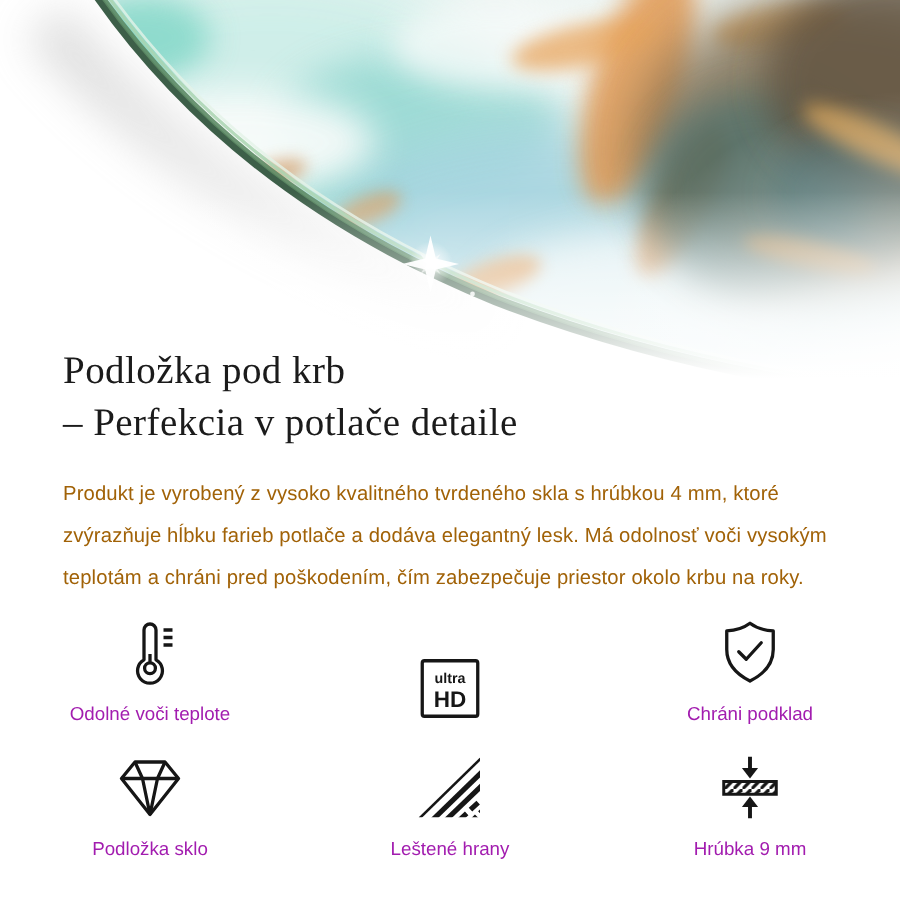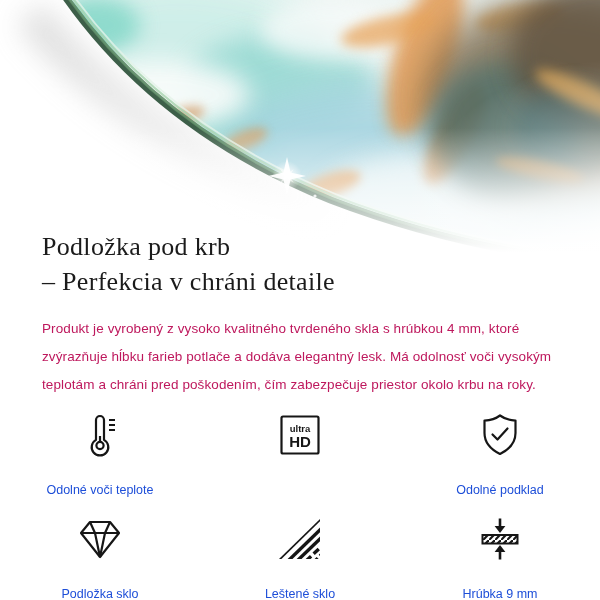--- a/index.html
+++ b/index.html
@@ -11,29 +11,29 @@
   .hero{position:absolute;top:0;left:0;width:600px;height:270px;z-index:1;}
   .content{position:absolute;top:229px;left:0;width:600px;box-sizing:border-box;
     padding-left:42px;z-index:2;}
   h1.title{
     margin:0;
     font-family:"Liberation Serif","DejaVu Serif",serif;
     font-weight:400;font-size:26px;line-height:1.36;color:#1b1b1b;letter-spacing:.3px;
   }
   p.desc{
     margin:15px 0 0 0;max-width:540px;
-    font-size:13.5px;line-height:28px;color:#be185d;letter-spacing:.1px;
+    font-size:13.5px;line-height:28px;color:#a16207;letter-spacing:.1px;
   }
   .features{
     display:grid;grid-template-columns:repeat(3,1fr);row-gap:18px;
     width:600px;margin:12px 0 0 -42px;
   }
-  .feature{display:flex;flex-direction:column;align-items:center;}
+  .feature{display:flex;flex-direction:column;align-items:center;justify-content:flex-end;}
   .icon-wrap{height:48px;display:flex;align-items:center;justify-content:center;}
-  .feature-label{margin-top:24px;font-size:12.5px;color:#1d4ed8;}
+  .feature-label{margin-top:10px;font-size:12.5px;color:#a21caf;}
   .ic{stroke:#161616;fill:none;stroke-width:2.2;}
 </style>
 </head>
 <body>
 
 <div class="hero">
   <svg width="600" height="270" viewBox="0 0 600 270">
     <defs>
       <clipPath id="discClip">
         <path d="M62,-10 C120,74 205,148 330,200 C424,236 520,256 612,265 L612,-10 Z"></path>
@@ -122,21 +122,21 @@
     <g>
       <circle cx="287" cy="176" r="15" fill="url(#sparkGlow)"></circle>
       <use href="#star" fill="#ffffff" opacity=".95"></use>
       <use href="#star" fill="#ffffff" opacity=".55" transform="rotate(45 287 176) translate(287 176) scale(.5) translate(-287 -176)"></use>
       <circle cx="315" cy="196" r="1.6" fill="#ffffff" opacity=".85"></circle>
     </g>
   </svg>
 </div>
 
 <main class="content">
-  <h1 class="title"><span>Podložka pod krb</span><br><span>– Perfekcia v chráni detaile</span></h1>
+  <h1 class="title"><span>Podložka pod krb</span><br><span>– Perfekcia v potlače detaile</span></h1>
 
   <p class="desc">Produkt je vyrobený z vysoko kvalitného tvrdeného skla s hrúbkou 4 mm, ktoré zvýrazňuje hĺbku farieb potlače a dodáva elegantný lesk. Má odolnosť voči vysokým teplotám a chráni pred poškodením, čím zabezpečuje priestor okolo krbu na roky.</p>
 
   <section class="features">
 
     <div class="feature">
       <div class="icon-wrap">
         <svg width="46" height="46" viewBox="0 0 46 46">
           <path class="ic" d="M19,27.9 V8 a4,4 0 0 1 8,0 v19.9 a8.3,8.3 0 1 1 -8,0 Z" stroke-linejoin="round"></path>
           <circle class="ic" cx="23" cy="33.5" r="3.6"></circle>
@@ -157,21 +157,21 @@
       </div>
     </div>
 
     <div class="feature">
       <div class="icon-wrap">
         <svg width="46" height="46" viewBox="0 0 46 46">
           <path class="ic" stroke-width="2.4" stroke-linejoin="round" d="M23,3.5 C27,6.5 32.5,8.3 38.5,8.6 V21 C38.5,30.5 32,37.5 23,42 C14,37.5 7.5,30.5 7.5,21 V8.6 C13.5,8.3 19,6.5 23,3.5 Z"></path>
           <path class="ic" stroke-width="2.6" stroke-linecap="round" stroke-linejoin="round" d="M15.5,22.5 L20.5,27.5 L30.5,16.5"></path>
         </svg>
       </div>
-      <div class="feature-label">Odolné podklad</div>
+      <div class="feature-label">Chráni podklad</div>
     </div>
 
     <div class="feature">
       <div class="icon-wrap">
         <svg width="46" height="46" viewBox="0 0 46 46">
           <g class="ic" stroke-width="2.1" stroke-linejoin="round">
             <path d="M13,6 H33 L42,17 L23,41 L4,17 Z"></path>
             <path d="M4,17 H42"></path>
             <path d="M13,6 L18,17 L23,41"></path>
             <path d="M33,6 L28,17 L23,41"></path>
@@ -191,21 +191,21 @@
           </defs>
           <g clip-path="url(#triClip)" stroke="#161616" stroke-width="3.4" fill="none">
             <path d="M1,44 L44,2"></path>
             <path d="M11,45 L45,12"></path>
             <path d="M20,45 L45,21"></path>
             <path d="M29,45 L45,30" stroke-dasharray="7 3.5"></path>
             <path d="M38,45 L45,38" stroke-dasharray="4 3"></path>
           </g>
         </svg>
       </div>
-      <div class="feature-label">Leštené sklo</div>
+      <div class="feature-label">Leštené hrany</div>
     </div>
 
     <div class="feature">
       <div class="icon-wrap">
         <svg width="46" height="46" viewBox="0 0 46 46">
           <defs>
             <pattern id="hatch" width="6" height="6" patternUnits="userSpaceOnUse">
               <path d="M-1,7 L7,-1" stroke="#161616" stroke-width="2.2"></path>
             </pattern>
           </defs>

